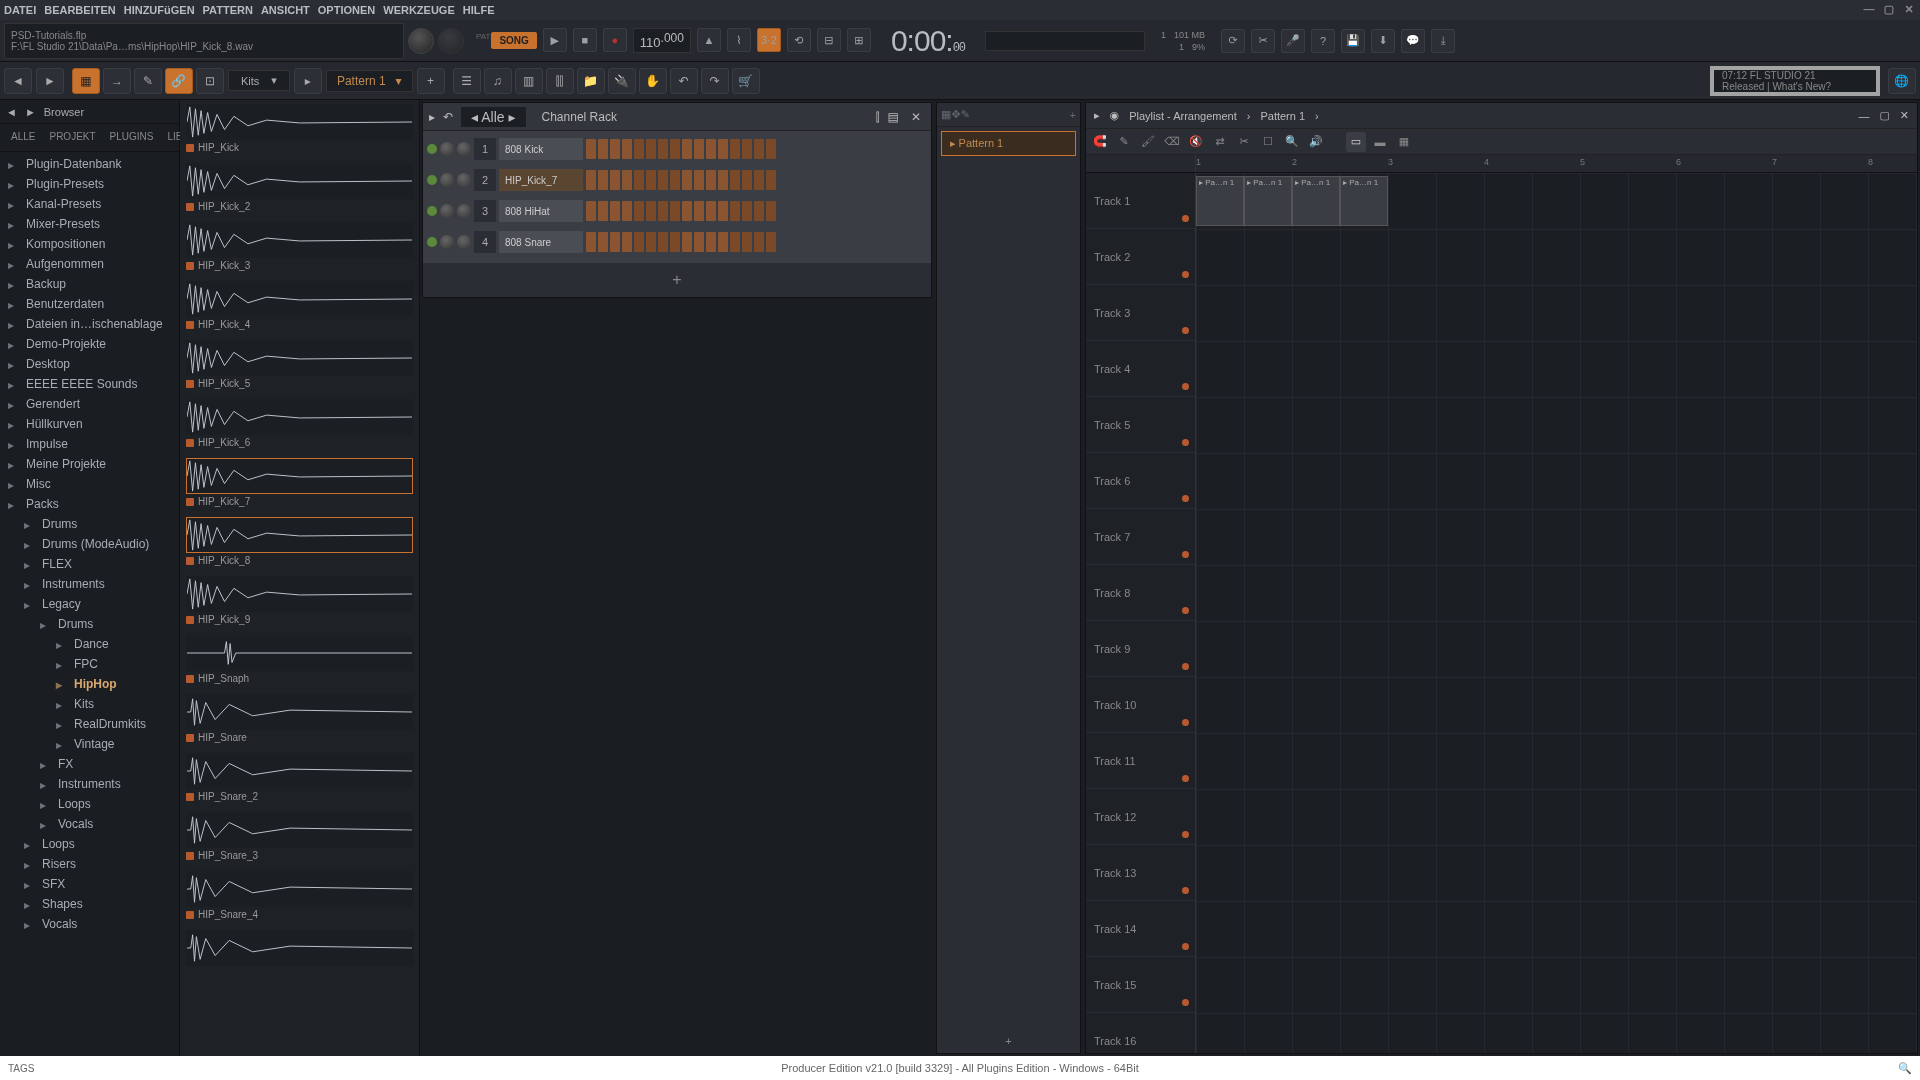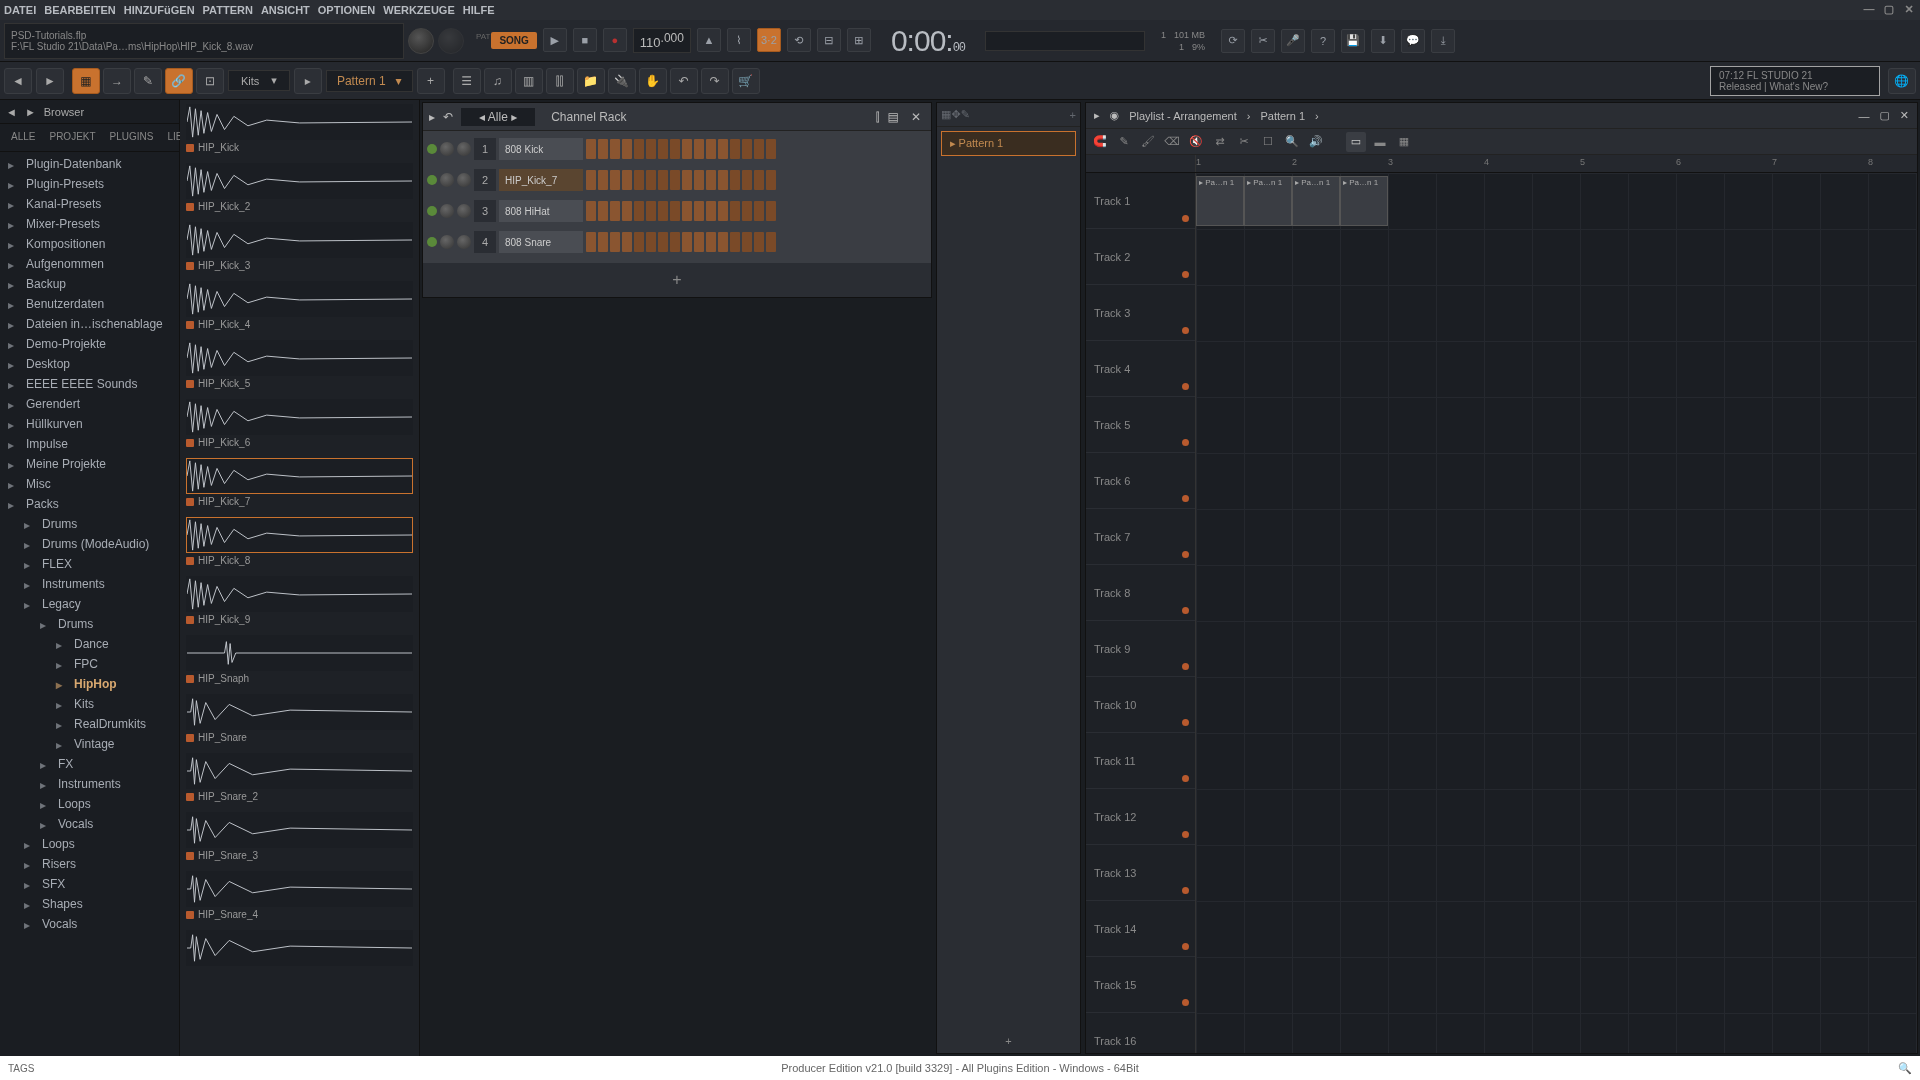--- a/index.html
+++ b/index.html
@@ -29,21 +29,21 @@
 .top-icons { display: flex; gap: 6px; margin-left: 12px; }
 
 
 .toolbar2 { height: 38px; background: #25282e; display: flex; align-items: center; padding: 0 4px; gap: 4px; border-bottom: 1px solid #111; }
 .small-knob { width: 26px; height: 26px; border-radius: 50%; background: radial-gradient(circle at 40% 35%, #555, #222); border: 1px solid #444; }
 .tool-grp { display: flex; gap: 3px; margin-left: 4px; }
 .tbtn2 { width: 28px; height: 26px; background: #2c2f35; border: 1px solid #3a3d42; display: flex; align-items: center; justify-content: center; cursor: pointer; border-radius: 3px; color: #aaa; font-size: 12px; }
 .tbtn2.on { background: #c9722e; border-color: #a65a1e; color: #222; }
 .step-combo { background: #1b1e23; border: 1px solid #333; padding: 3px 12px; font-size: 11px; color: #aaa; display: flex; align-items: center; gap: 12px; }
 .pattern-combo { background: #1b1e23; border: 1px solid #333; padding: 3px 10px; font-size: 12px; color: #c28a50; display: flex; align-items: center; gap: 10px; }
-.news-area { margin-left: auto; background: #1b1e23; border: 1px solid #a3a3a3; padding: 2px 8px; font-size: 10px; color: #888; width: 170px; height: 30px; display: flex; flex-direction: column; justify-content: center; }
+.news-area { margin-left: auto; background: #1b1e23; border: 4px solid #a3a3a3; padding: 2px 8px; font-size: 10px; color: #888; width: 170px; height: 30px; display: flex; flex-direction: column; justify-content: center; }
 
 
 .main { display: flex; height: calc(100% - 20px - 42px - 38px - 24px); }
 
 
 .browser { width: 420px; background: #1e2126; display: flex; border-right: 1px solid #111; }
 .browser-nav { width: 180px; background: #1a1d22; border-right: 1px solid #111; display: flex; flex-direction: column; }
 .browser-header { height: 24px; display: flex; align-items: center; padding: 0 6px; gap: 8px; border-bottom: 1px solid #111; font-size: 11px; color: #aaa; }
 .browser-tabs { display: flex; gap: 0; padding: 4px; font-size: 10px; border-bottom: 1px solid #111; }
 .browser-tab { padding: 3px 7px; color: #888; cursor: pointer; }
@@ -64,21 +64,21 @@
 .wave { height: 36px; background: #1b1e23; position: relative; overflow: hidden; border: 1px solid transparent; }
 .wave svg { width: 100%; height: 100%; }
 .sample-label { display: flex; align-items: center; gap: 4px; margin-top: 2px; font-size: 10px; color: #999; }
 .sample-dot { width: 8px; height: 8px; background: #b85a2e; border-radius: 1px; }
 
 
 .channel-rack { width: 510px; background: #2a2d33; border: 1px solid #111; display: flex; flex-direction: column; margin: 2px; height: fit-content; }
 .cr-header { height: 28px; background: #32353b; display: flex; align-items: center; padding: 0 6px; gap: 8px; font-size: 12px; color: #bbb; border-bottom: 1px solid #222; }
 .cr-header .spacer { flex: 1; }
 .cr-close { cursor: pointer; padding: 0 4px; }
-.cr-filter { background: #1b1e23; padding: 2px 18px; font-size: 12px; }
+.cr-filter { background: #1b1e23; padding: 2px 10px; font-size: 14px; }
 .cr-body { padding: 4px; background: #3a3d43; }
 .channel-row { display: flex; align-items: center; gap: 3px; height: 28px; margin-bottom: 3px; }
 .ch-led { width: 10px; height: 10px; border-radius: 50%; background: #5a8a3a; }
 .ch-knob { width: 14px; height: 14px; border-radius: 50%; background: radial-gradient(circle at 40% 35%, #666, #333); }
 .ch-num { width: 22px; height: 22px; background: #2a2d33; display: flex; align-items: center; justify-content: center; font-size: 11px; color: #aaa; }
 .ch-name { width: 84px; height: 22px; background: #4a4d53; display: flex; align-items: center; padding: 0 6px; font-size: 10px; color: #ccc; cursor: pointer; }
 .ch-name.active { background: #5a4530; }
 .steps { display: flex; gap: 2px; }
 .step { width: 10px; height: 20px; background: #8a5530; border-radius: 1px; cursor: pointer; }
 .step.g2 { background: #7a4a28; }

